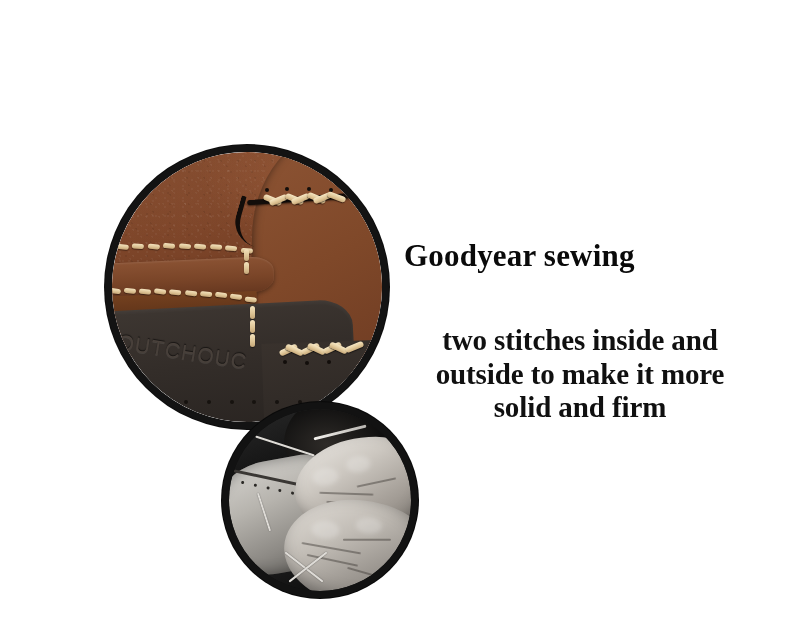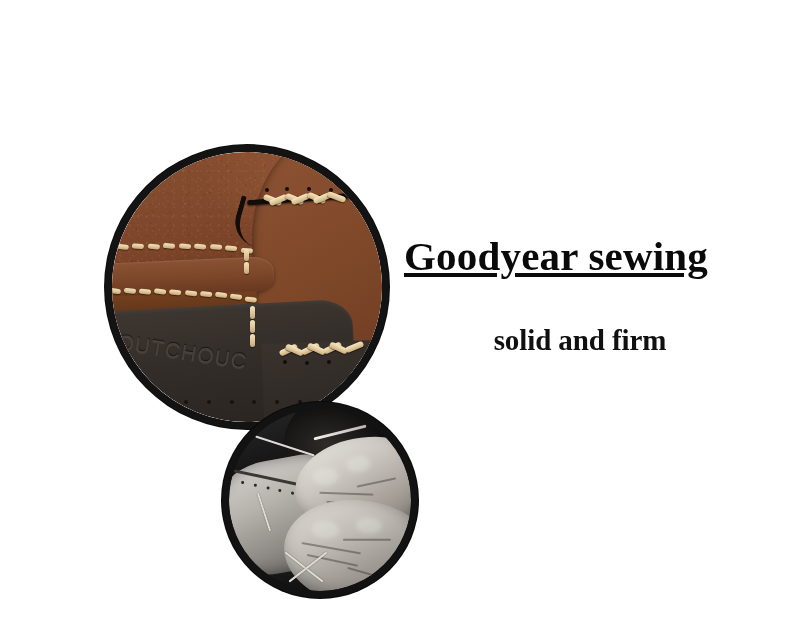--- a/index.html
+++ b/index.html
@@ -280,26 +280,25 @@
   
   .text-column {
     position: absolute;
     left: 404px;
     top: 232px;
     width: 370px;
   }
   .headline {
     font-family: "Liberation Serif", "DejaVu Serif", serif;
     font-weight: bold;
-    font-size: 41px;
+    font-size: 31px;
     line-height: 48px;
     color: #0a0a0a;
     letter-spacing: .2px;
     white-space: nowrap;
-    text-decoration: underline;
   }
   .bodycopy {
     margin-top: 44px;
     font-family: "Liberation Serif", "DejaVu Serif", serif;
     font-weight: bold;
     font-size: 29px;
     line-height: 33.5px;
     color: #101010;
     text-align: center;
     width: 352px;
@@ -446,17 +445,19 @@
       <div class="bw-thread" style="left:14%; top:20%; width:62px; transform:rotate(18deg);"></div>
       <div class="bw-thread" style="left:28%; top:86%; width:48px; transform:rotate(38deg);"></div>
       <div class="bw-thread" style="left:30%; top:86%; width:48px; transform:rotate(-38deg);"></div>
       <div class="bw-thread" style="left:8%; top:56%; width:40px; transform:rotate(72deg);"></div>
     </div>
   </div>
 
   <div class="text-column">
     <div class="headline">Goodyear sewing</div>
     <div class="bodycopy">
+      <span>two stitches inside and</span>
+      <span>outside to make it more</span>
       <span> solid and firm</span>
     </div>
   </div>
 
 </div>
 
 </body></html>

